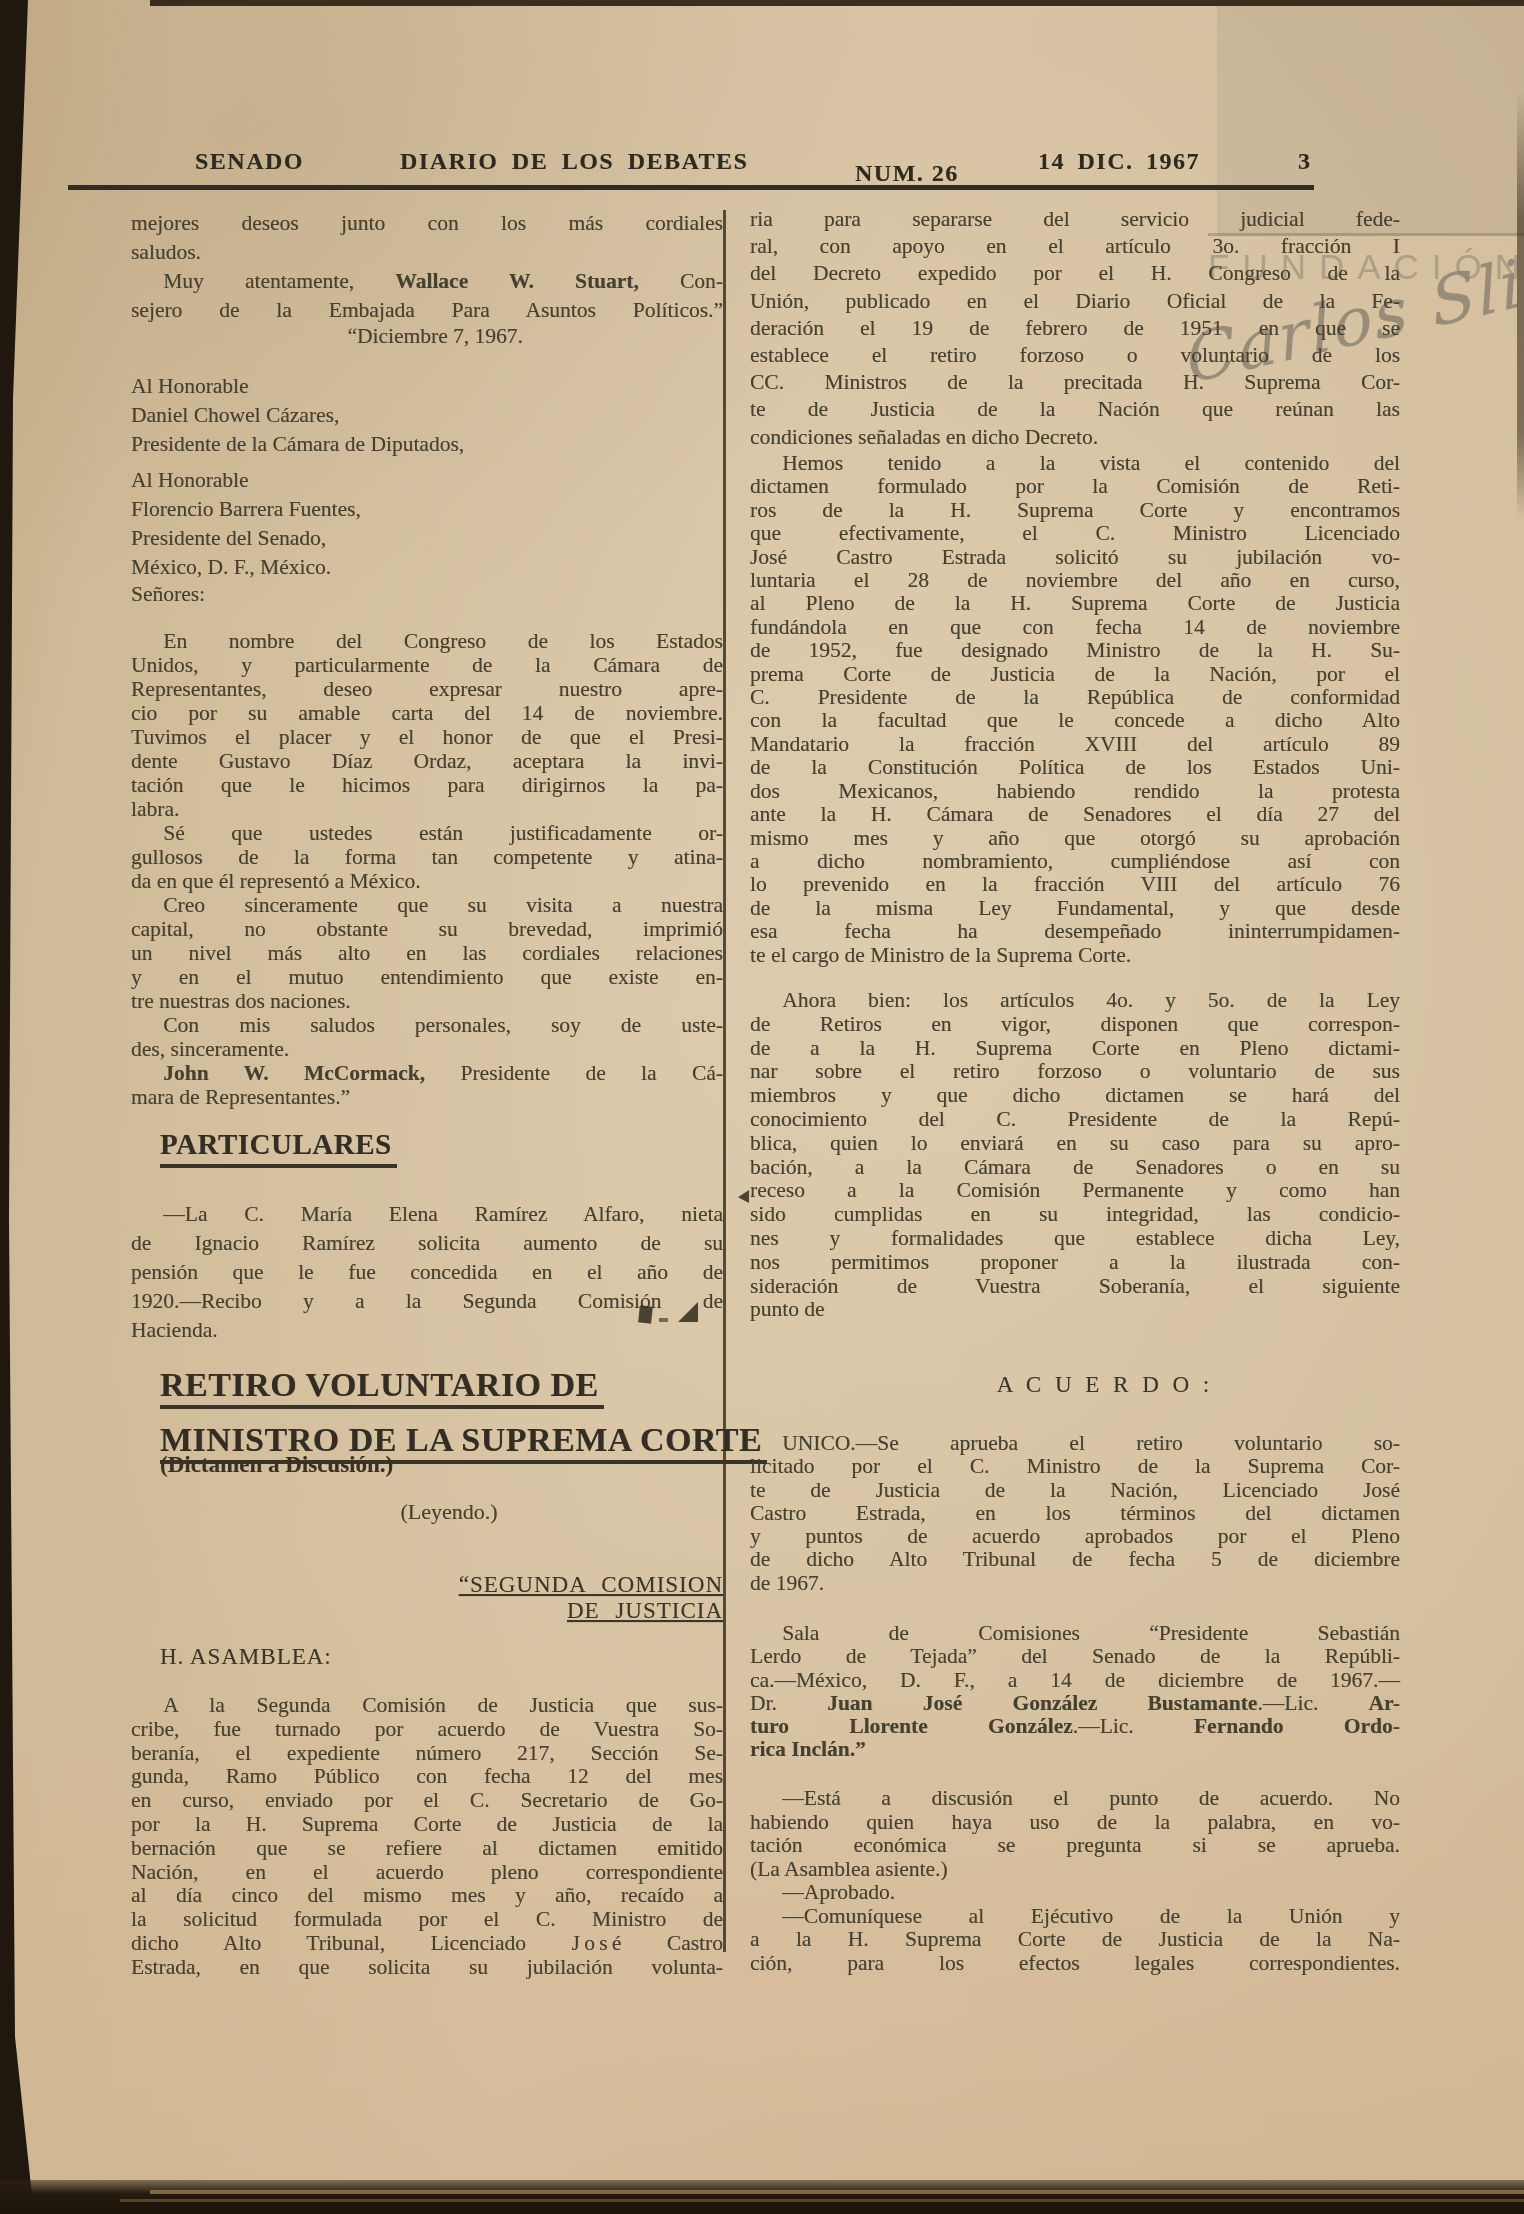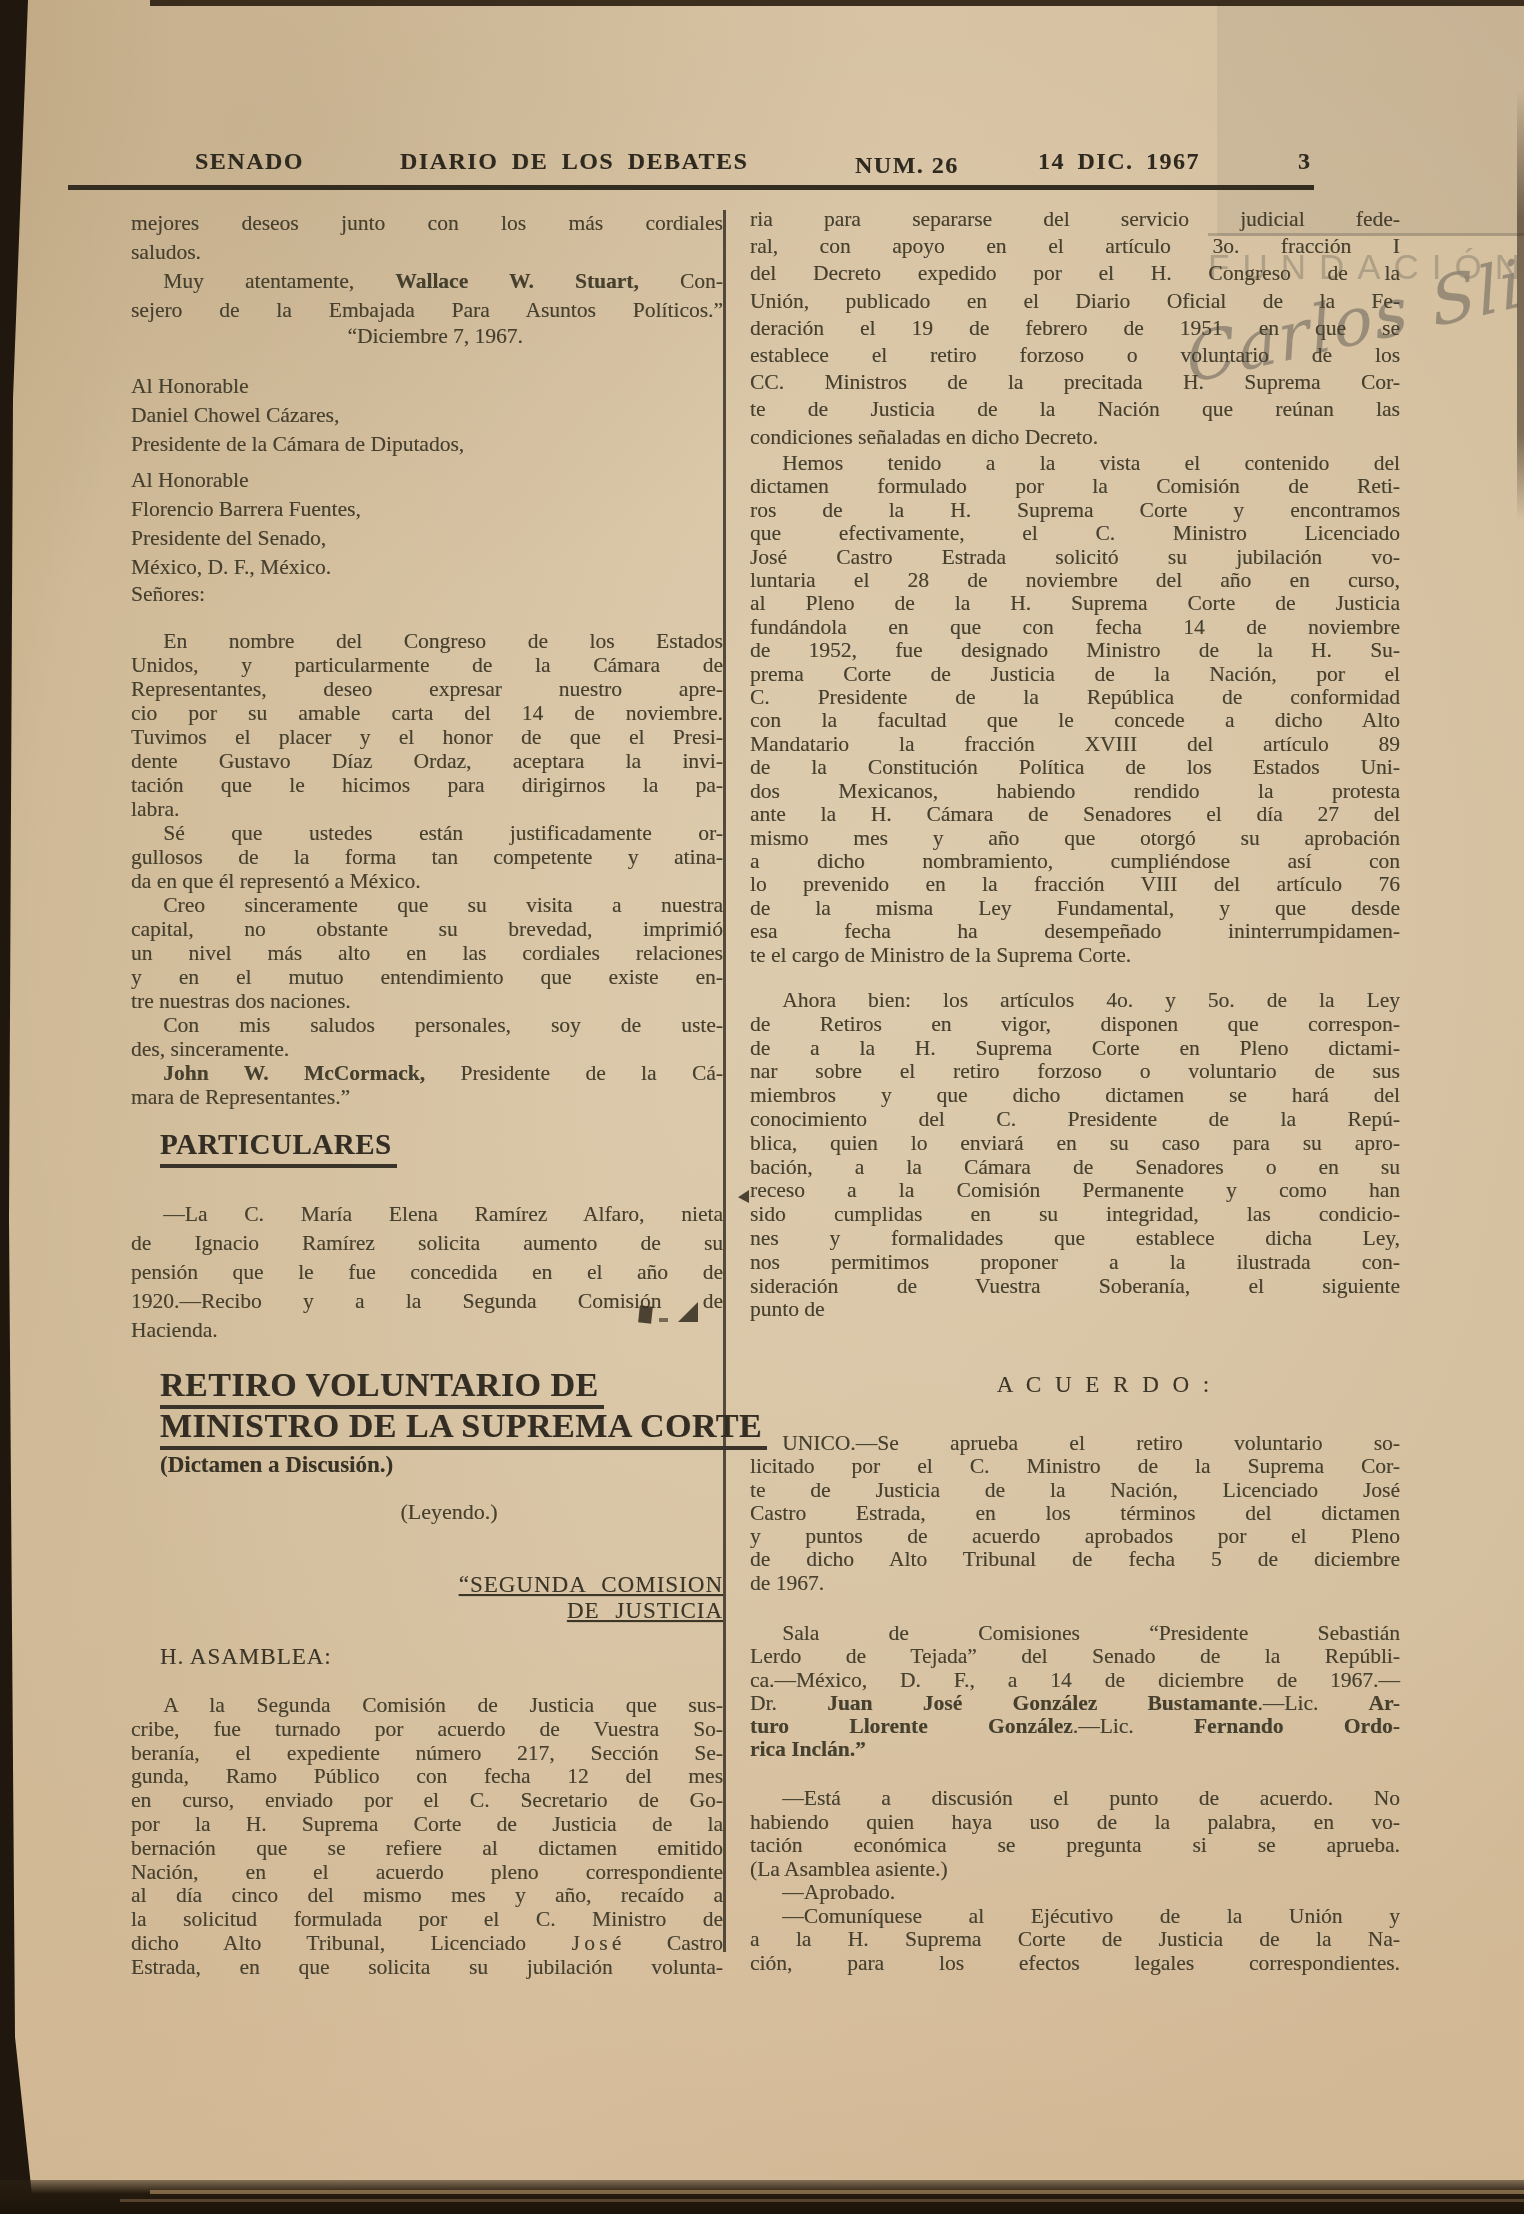--- a/index.html
+++ b/index.html
@@ -66,21 +66,21 @@
 
 <div class="page">
 
   <div class="abs wm-shade"></div>
   <div class="abs wm-rule"></div>
   <div class="abs wm-fund">FUNDACIÓN</div>
   <div class="abs wm-sig">Carlos Slim</div>
 
   <span class="abs hdr ink" style="left:195px;top:148px;">SENADO</span>
   <span class="abs hdr ink" style="left:400px;top:148px;word-spacing:6px;">DIARIO DE LOS DEBATES</span>
-  <span class="abs hdr ink" style="left:855px;top:152px;">NUM. 26</span>
+  <span class="abs hdr ink" style="left:855px;top:160px;">NUM. 26</span>
   <span class="abs hdr ink" style="left:1038px;top:148px;word-spacing:5px;">14 DIC. 1967</span>
   <span class="abs hdr ink" style="left:1298px;top:148px;">3</span>
   <div class="abs hdr-rule"></div>
   <div class="abs divider"></div>
 
   <div class="abs colL body-txt lh29 ink" style="top:209px;">
       <div class="tl">mejores deseos junto con los más cordiales</div>
       <div class="tl last">saludos.</div>
     </div>
   <div class="abs colL body-txt lh29 ink forcejust" style="top:267px;">
@@ -150,21 +150,21 @@
     </div>
 
   <div class="abs smudge" style="left:639px;top:1306px;width:13px;height:17px;transform:rotate(6deg);"></div>
   <div class="abs smudge" style="left:659px;top:1318px;width:9px;height:4px;opacity:.6;"></div>
   <div class="abs smudge" style="left:678px;top:1302px;width:20px;height:20px;clip-path:polygon(100% 0,100% 100%,0 100%);"></div>
 
   <div class="abs" style="left:160px;top:1368px;">
     <div class="h-big" style="line-height:34px;">
       <span class="u ink">RETIRO VOLUNTARIO DE</span>
     </div>
-    <div class="h-big" style="line-height:34px;">
+    <div class="h-big" style="line-height:34px;margin-top:14px;">
       <span class="u ink">MINISTRO DE LA SUPREMA CORTE</span>
     </div>
   </div>
 
   <div class="abs h-mid ink" style="left:160px;top:1452px;">(Dictamen a Discusión.)</div>
 
   <div class="abs colL body-txt ink" style="top:1499px;text-align:center;padding-left:44px;box-sizing:border-box;font-size:22px;">(Leyendo.)</div>
 
   <div class="abs colL caps ink" style="top:1572px;text-align:right;line-height:25.5px;word-spacing:9px;text-decoration:underline;">
     <div>“SEGUNDA COMISION</div>

